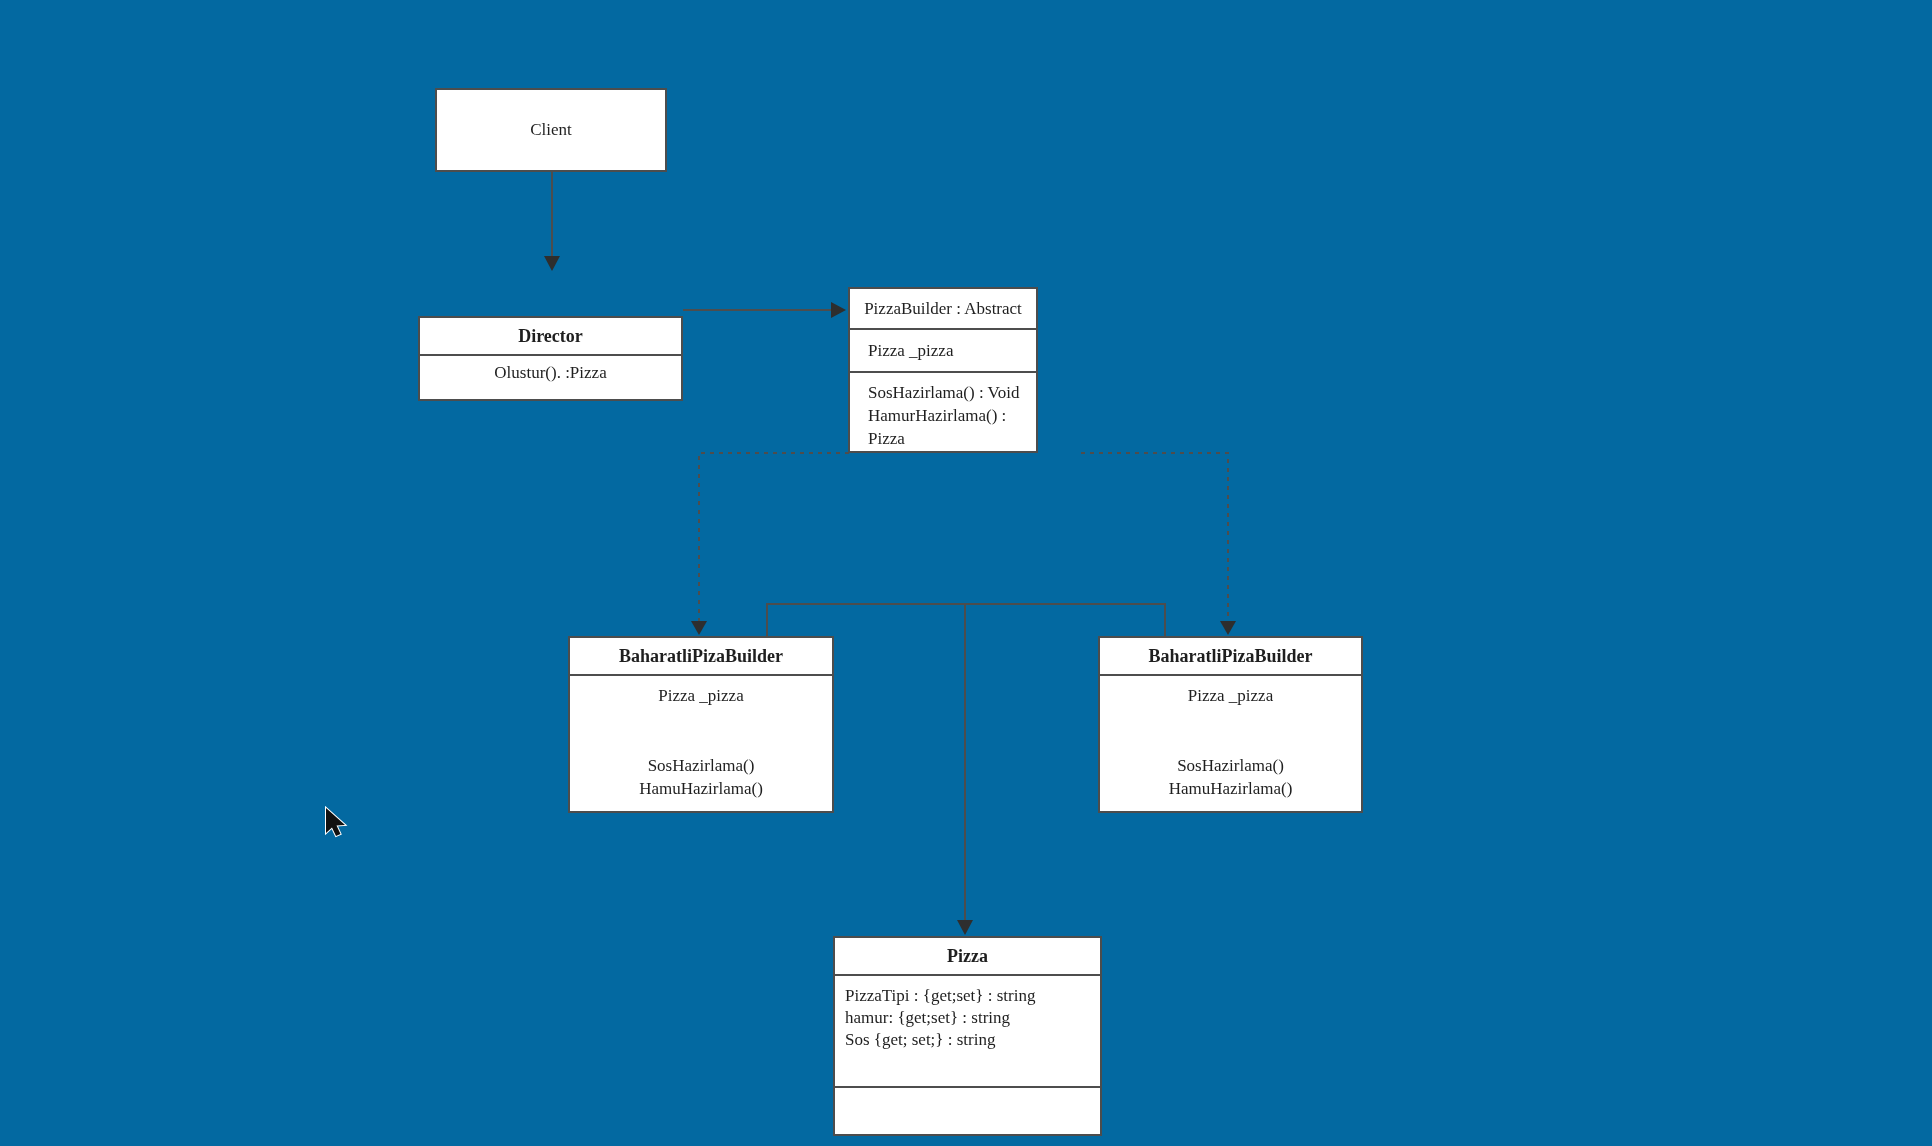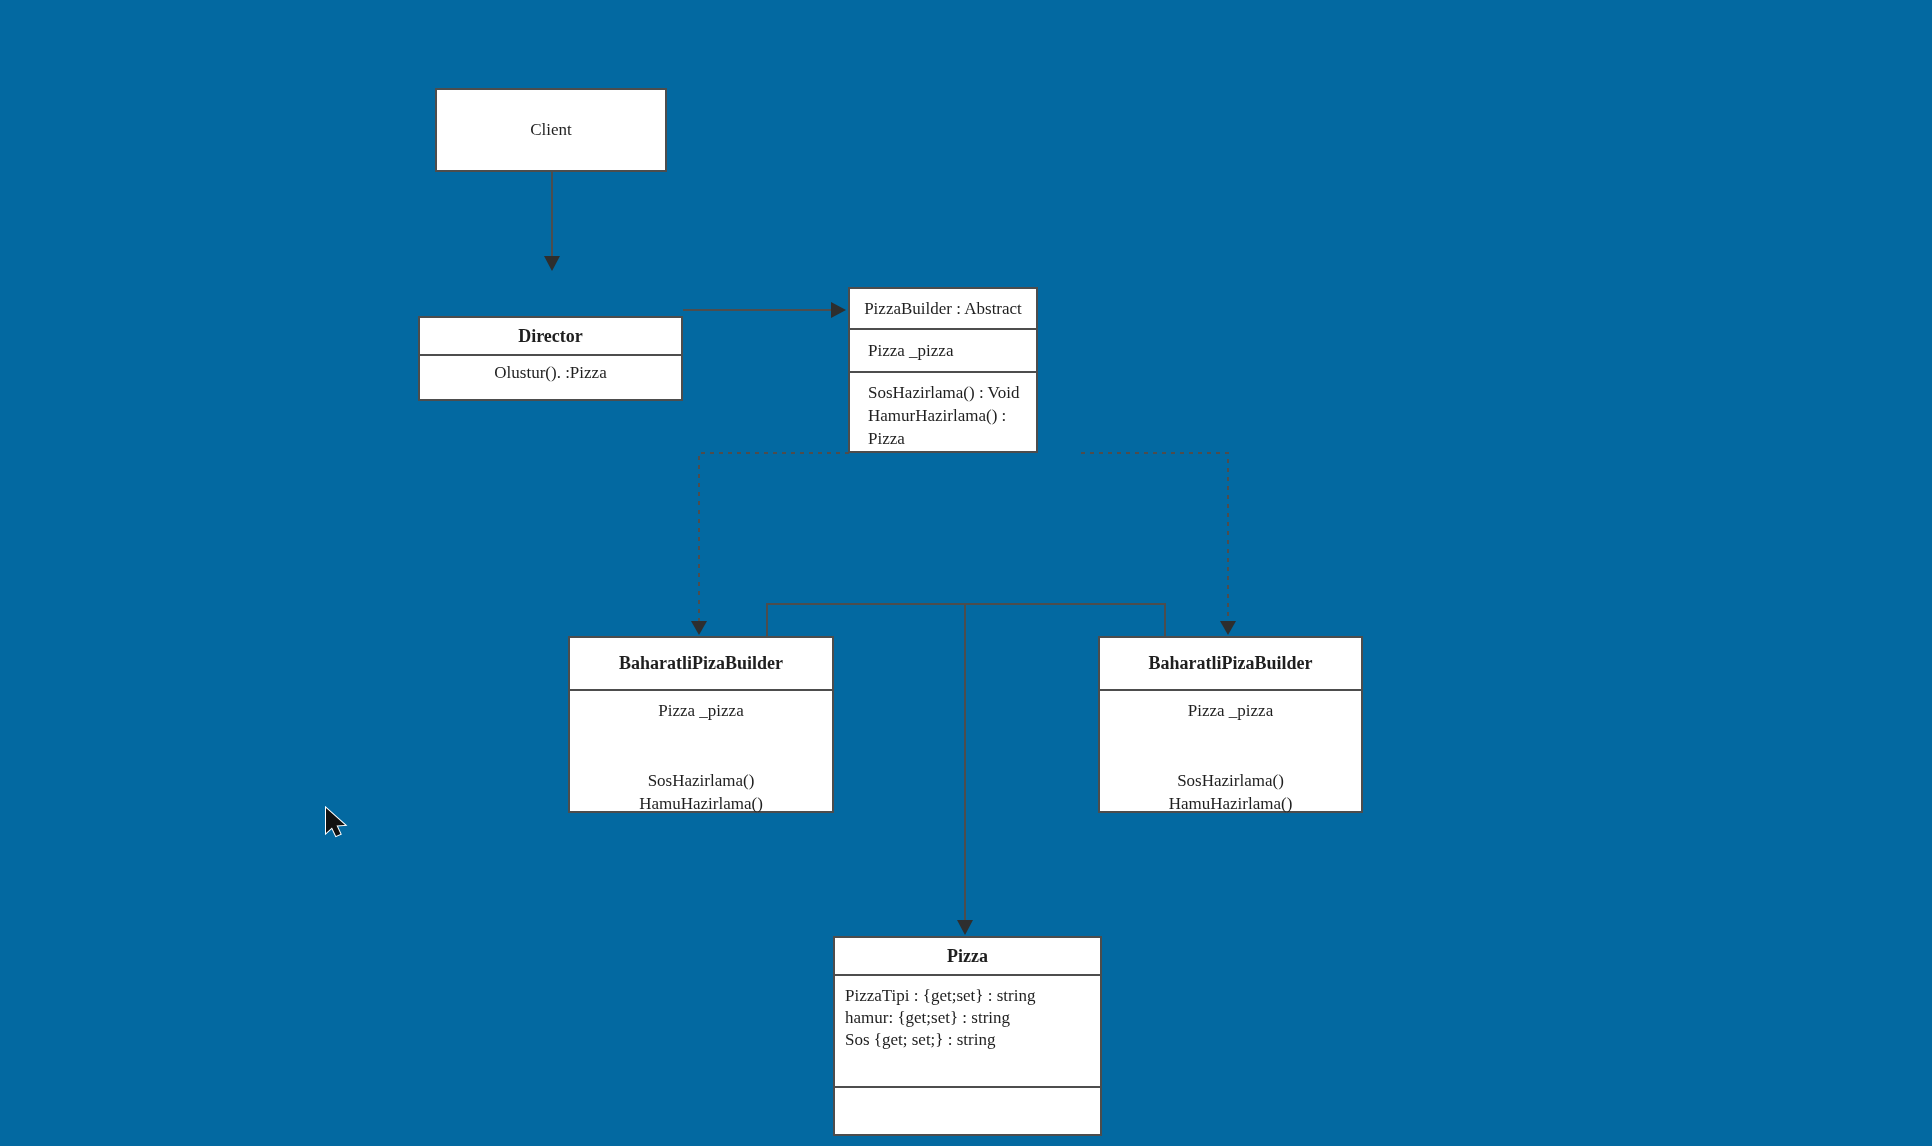--- a/index.html
+++ b/index.html
@@ -56,21 +56,21 @@
   #box-director .dir-method { height: 34px; }
   
   #box-abstract { left: 848px; top: 287px; width: 190px; height: 166px; }
   #box-abstract .uml-title { height: 41px; }
   #box-abstract .attr-row { height: 43px; border-bottom: 2px solid #4d4d4d; }
   #box-abstract .methods-block { padding: 8px 0 0 18px; line-height: 23px; }
   
   .builder-box { width: 266px; height: 177px; }
   #box-builder-left  { left: 568px;  top: 636px; }
   #box-builder-right { left: 1098px; top: 636px; width: 265px; }
-  .builder-box .uml-title { height: 53px; }
+  .builder-box .uml-title { height: 38px; }
   .builder-box .builder-body {
     display: flex;
     flex-direction: column;
     justify-content: space-between;
     align-items: center;
     height: 133px;
     padding: 8px 0 9px 0;
     box-sizing: border-box;
     text-align: center;
     line-height: 23px;

